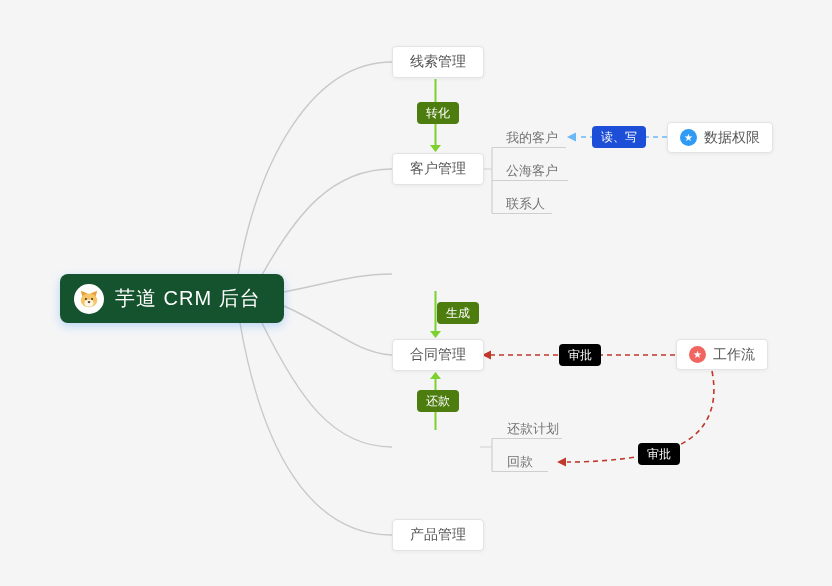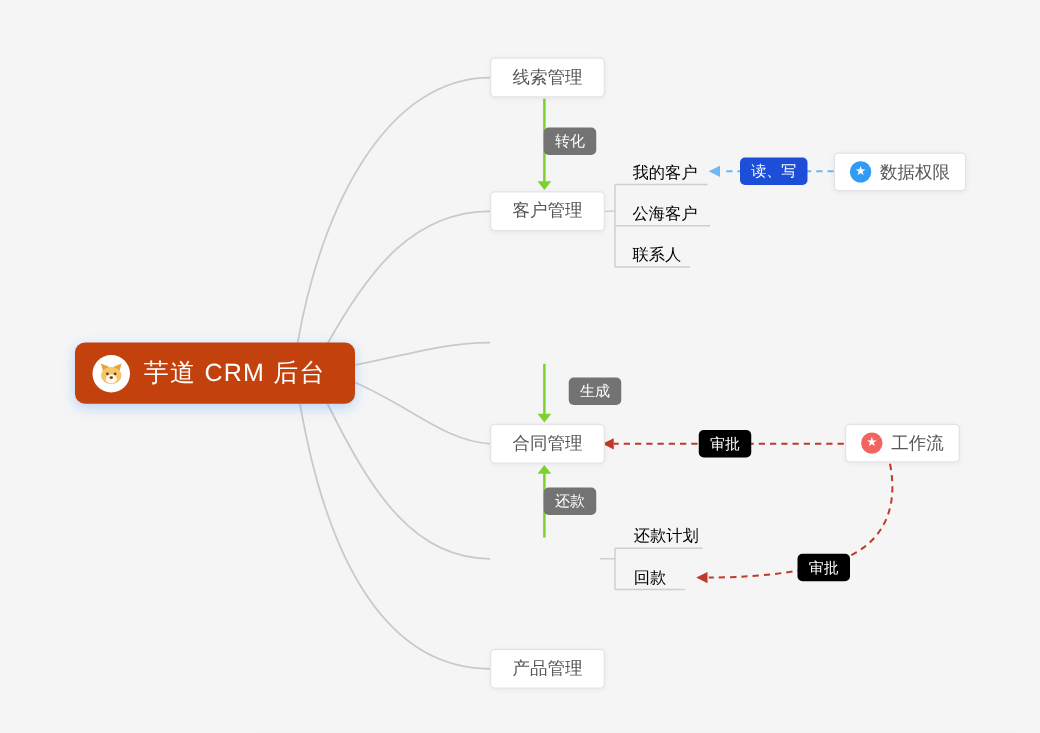--- a/index.html
+++ b/index.html
@@ -10,21 +10,21 @@
     display:flex; align-items:flex-start; justify-content:flex-start;
   }
   .canvas {
     position:relative; width:832px; height:586px;
     background:#f5f5f6; overflow:hidden;
   }
   svg.layer { position:absolute; left:0; top:0; z-index:1; }
 
   .root {
     position:absolute; left:60px; top:274px; width:224px; height:49px; z-index:2;
-    background:#c2410c; border-radius:8px;
+    background:#14532d; border-radius:8px;
     display:flex; align-items:center; padding:0 14px;
     box-shadow:0 3px 10px rgba(75,155,245,.35);
     cursor:default;
   }
   .root .rlabel { color:#fff; font-size:20px; margin-left:11px; letter-spacing:1px; white-space:nowrap; }
   .avatar {
     width:30px; height:30px; border-radius:50%; background:#fff;
     display:flex; align-items:center; justify-content:center; flex:0 0 auto;
   }
 
@@ -45,26 +45,26 @@
     color:#fff; font-size:10px; line-height:1; flex:0 0 auto;
   }
   .stari.blue { background:#2f9bf4; }
   .stari.red  { background:#f0655f; }
 
   .badge {
     position:absolute; z-index:3; color:#fff; font-size:12px;
     border-radius:4px; padding:5px 9px; line-height:1; white-space:nowrap;
     cursor:default;
   }
-  .badge.green { background:#737373;margin-left:18px; }
+  .badge.green { background:#4d7c0f; }
   .badge.blue  { background:#1d4ed8; }
   .badge.red   { background:#000000; }
 
   .subnode {
-    position:absolute; z-index:2; font-size:13px; color:#000000;
+    position:absolute; z-index:2; font-size:13px; color:#737373;
     line-height:16px; white-space:nowrap; cursor:default;
   }
 </style>
 </head>
 <body>
 
 <div class="canvas">
 
   <svg class="layer" width="832" height="586" viewBox="0 0 832 586">
 

